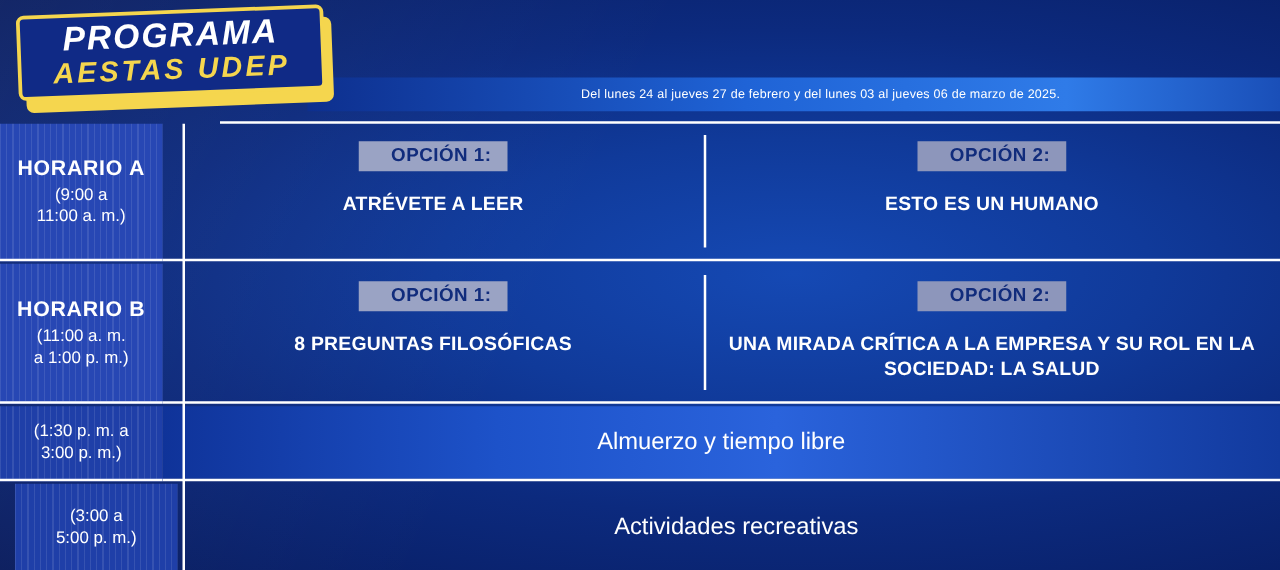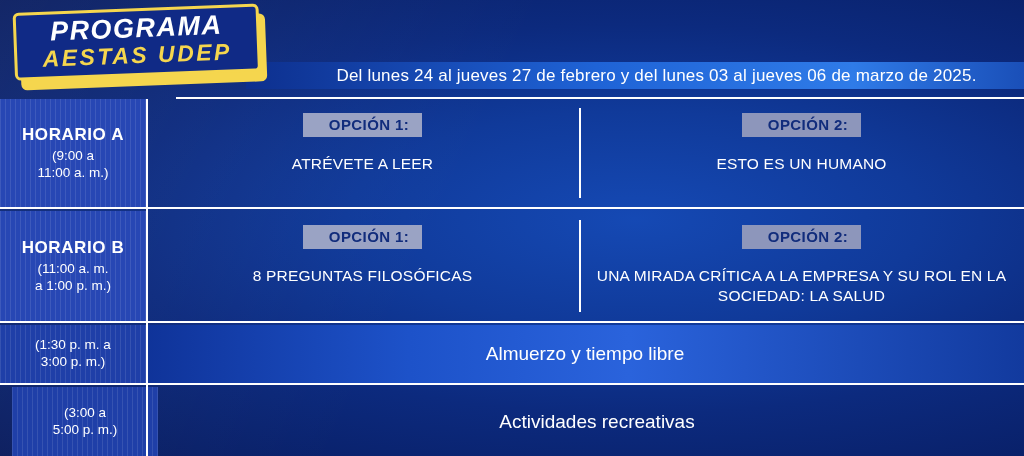--- a/index.html
+++ b/index.html
@@ -99,21 +99,21 @@
     top: 62px;
     width: 778px;
     height: 27px;
     background: linear-gradient(90deg, #0d2f8e 0%, #1f63d6 45%, #2f7be8 78%, #1a4fb8 100%);
     display: flex;
     align-items: center;
     justify-content: center;
   }
   .dates-band span {
     color: #ffffff;
-    font-size: 17px;
+    font-size: 10px;
     letter-spacing: 0.2px;
     margin-left: 43px;
   }
   .hr-top {
     position: absolute;
     left: 176px;
     top: 97px;
     width: 848px;
     height: 2px;
     background: #ffffff;
@@ -132,21 +132,21 @@
     left: 0;
     width: 1024px;
     display: flex;
   }
   .row-a { top: 0;   height: 110px; }
   .row-b { top: 112px; height: 112px; }
   .row-l { top: 226px; height: 60px; }
   .row-r { top: 288px; height: 69px; padding-left: 12px; }
 
   .label-cell {
-    width: 146px;
+    width: 130px;
     box-sizing: border-box;
     display: flex;
     flex-direction: column;
     justify-content: center;
     align-items: center;
     color: #ffffff;
     text-align: center;
     position: relative;
     background-color: #1f3fa8;
     background-image: repeating-linear-gradient(
@@ -213,21 +213,21 @@
     padding: 3px 13px 4px 26px;
     display: inline-block;
   }
   .opt-chip.dark {
     background: #8d96bb;
   }
   .opt-title {
     margin-top: 17px;
     color: #ffffff;
     font-size: 15.5px;
-    font-weight: normal;
+    font-weight: bold;
     text-align: center;
     line-height: 1.3;
     letter-spacing: 0.2px;
     padding: 0 10px;
   }
 
   .wide-cell {
     flex: 1;
     display: flex;
     align-items: center;

